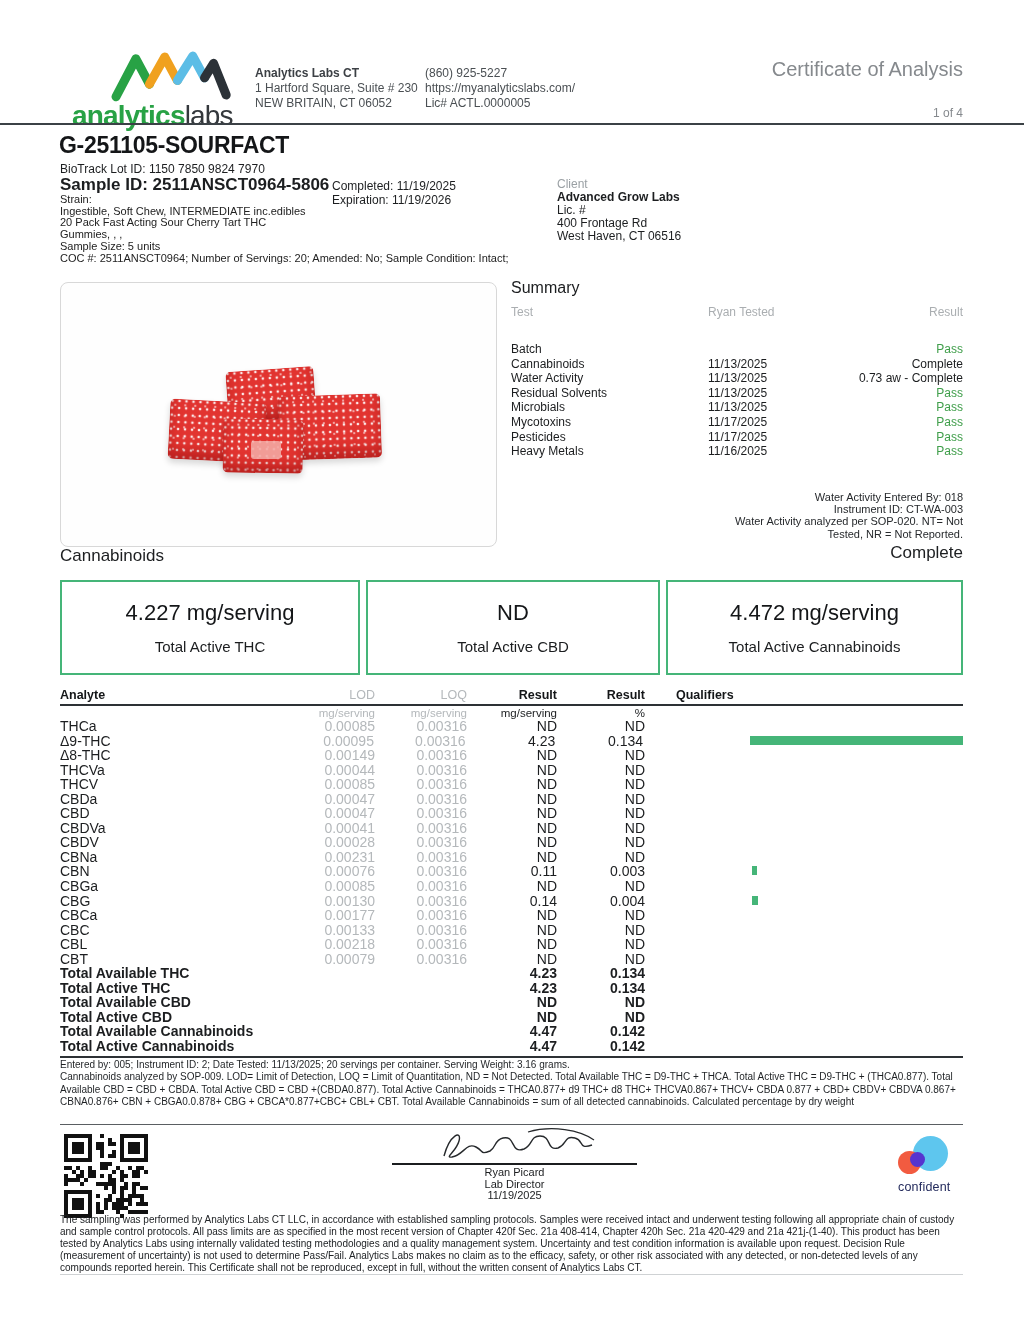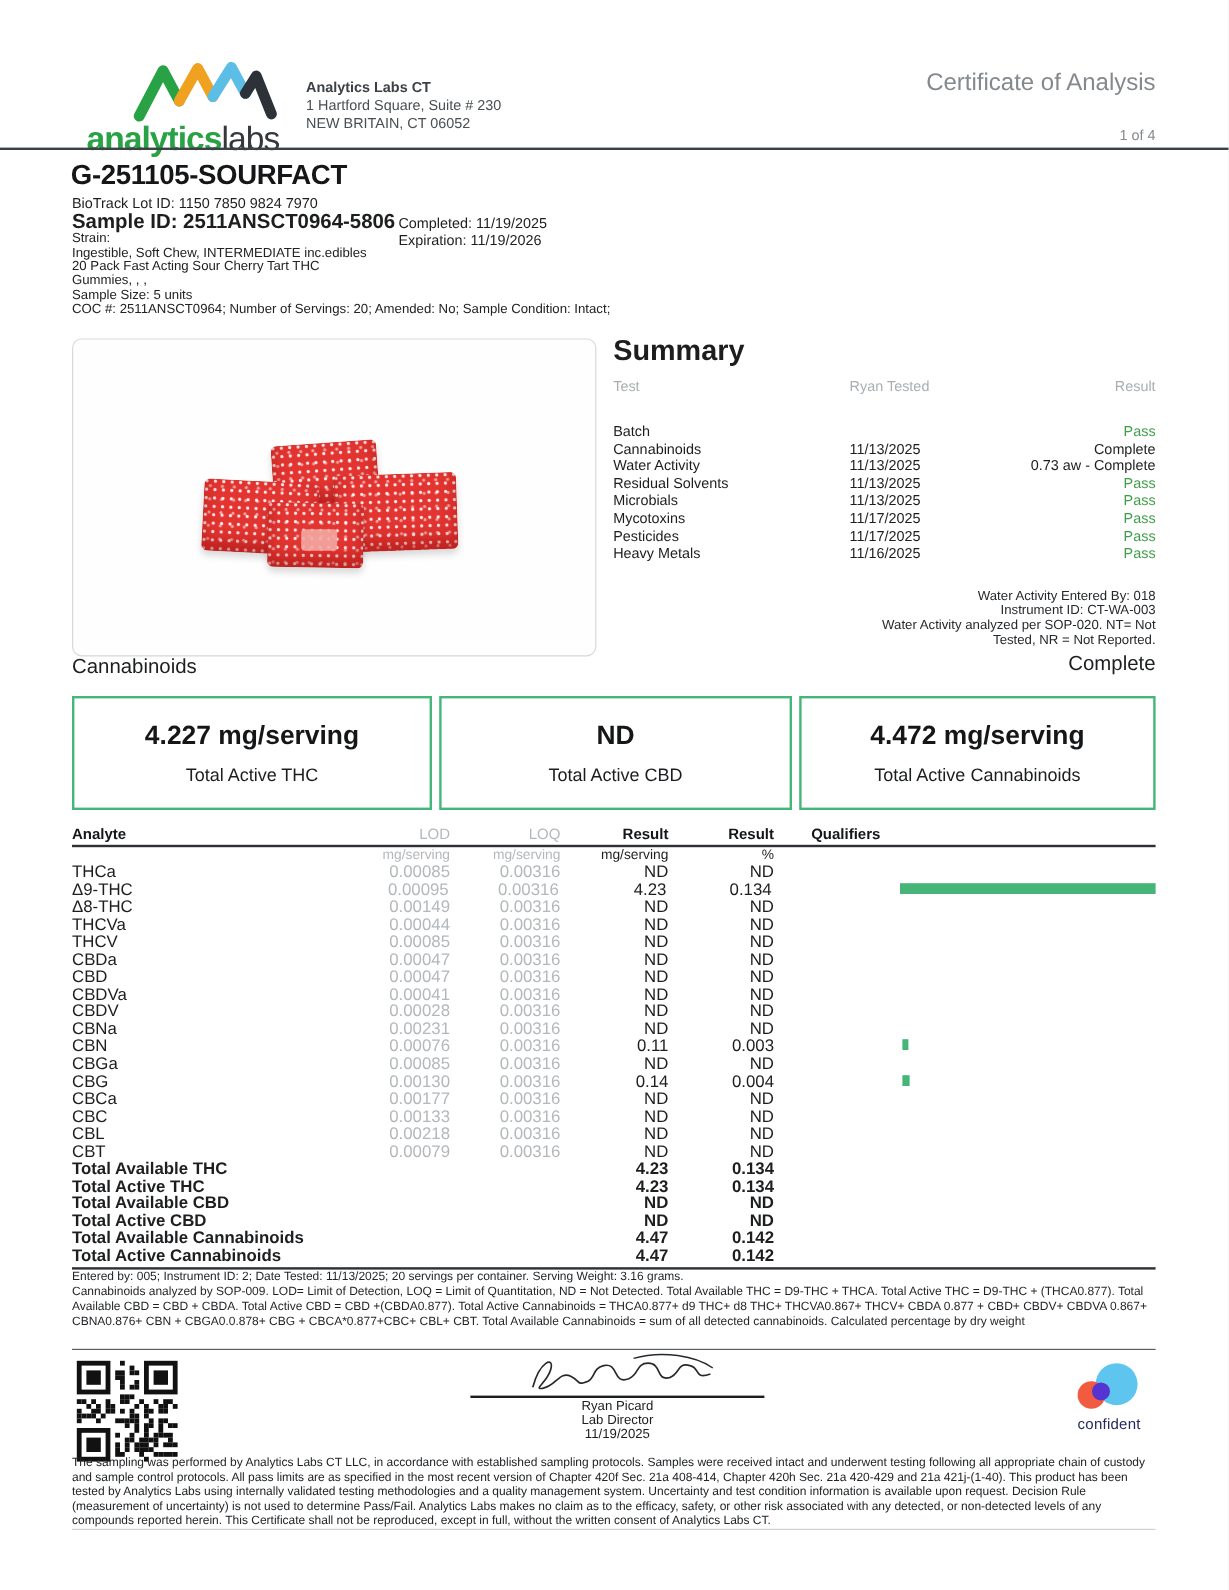--- a/index.html
+++ b/index.html
@@ -42,39 +42,39 @@
     background-size:7px 7px, 10px 11px;
     box-shadow: inset 0 -8px 12px rgba(140,8,8,.45), 0 4px 6px rgba(0,0,0,.15); }
   .g1 { left:166px; top:86px;  width:88px;  height:52px; transform:rotate(-4deg); }
   .g2 { left:108px; top:118px; width:96px;  height:60px; transform:rotate(3deg); }
   .g3 { left:218px; top:112px; width:102px; height:64px; transform:rotate(-2deg); }
   .g4 { left:162px; top:136px; width:80px;  height:54px; transform:rotate(1deg); }
   .gtab { position:absolute; left:190px; top:158px; width:30px; height:18px; background:#f3a7a2; border-radius:3px; opacity:.9; }
 
   
   .summary { position:absolute; left:511px; top:279px; width:452px; }
-  .summary h2 { font-size:24px; font-weight:700; color:#1b1d1f; }
+  .summary h2 { font-size:16px; font-weight:400; color:#1b1d1f; }
   .s-head { display:flex; margin-top:8px; font-size:12px; color:#aaaeb1; }
   .s-row  { display:flex; font-size:12px; line-height:14.6px; color:#1b1d1f; }
   .s-test { width:197px; }
   .s-date { width:130px; }
   .s-result { flex:1; text-align:right; }
   .s-rows { margin-top:23px; }
   .s-result.pass { color:#3f9e4a; }
 
   
   .water-note { position:absolute; right:61px; top:491px; text-align:right; font-size:11px; line-height:12.2px; color:#26292c; }
   .section-complete { position:absolute; right:61px; top:543px; font-size:17px; }
   .section-label { position:absolute; left:60px; top:546px; font-size:17px; }
 
   
   .boxes { position:absolute; left:60px; top:580px; width:903px; display:flex; justify-content:space-between; }
   .rbox { border:2px solid #45b578; height:95px; background:#fff; text-align:center; }
   .rbox.w1 { width:300px; } .rbox.w2 { width:294px; } .rbox.w3 { width:297px; }
-  .rbox .val { margin-top:18px; font-size:22px; font-weight:700; color:#141618; }
+  .rbox .val { margin-top:18px; font-size:22px; font-weight:400; color:#141618; }
   .rbox .lbl { margin-top:12px; font-size:15px; color:#1b1d1f; }
 
   
   .table { position:absolute; left:60px; top:688px; width:903px; }
   .t-head { display:flex; font-size:12.5px; font-weight:700; color:#141618; }
   .t-head .c2,.t-head .c3 { color:#b4b8bb; font-weight:400; }
   .t-rule { height:2px; background:#2d3135; margin-top:2px; }
   .t-units { display:flex; font-size:11.5px; margin-top:1px; }
   .t-units .c2,.t-units .c3 { color:#b4b8bb; }
   .t-row { display:flex; font-size:14px; line-height:14.55px; }
@@ -124,30 +124,42 @@
       <polyline points="106,33 116,17 130,52" fill="none" stroke="#2c3238" stroke-width="10" stroke-linecap="round" stroke-linejoin="round"></polyline>
     </svg>
     <div class="brand"><span class="b1">analytics</span><span class="b2">labs</span></div>
   </div>
 
   <div class="labinfo col1">
     <div class="strong">Analytics Labs CT</div>
     <div>1 Hartford Square, Suite # 230</div>
     <div>NEW BRITAIN, CT 06052</div>
   </div>
+  <div class="labinfo col2">
+    <div>(860) 925-5227</div>
+    <div>https://myanalyticslabs.com/</div>
+    <div>Lic# ACTL.0000005</div>
+  </div>
   <div class="doc-title">Certificate of Analysis</div>
   <div class="page-num">1 of 4</div>
   <div class="header-rule"></div>
 
   <div class="batch-title">G-251105-SOURFACT</div>
   <div class="biotrack">BioTrack Lot ID: 1150 7850 9824 7970</div>
   <div class="sample-id">Sample ID: 2511ANSCT0964-5806</div>
   <div class="completed">Completed: 11/19/2025</div>
   <div class="expiration">Expiration: 11/19/2026</div>
 
+  <div class="client">
+    <div class="label">Client</div>
+    <div class="name">Advanced Grow Labs</div>
+    <div>Lic. #</div>
+    <div>400 Frontage Rd</div>
+    <div>West Haven, CT 06516</div>
+  </div>
 
   <div class="strain">
     <div>Strain:</div>
     <div>Ingestible, Soft Chew, INTERMEDIATE inc.edibles</div>
     <div>20 Pack Fast Acting Sour Cherry Tart THC</div>
     <div>Gummies, , ,</div>
     <div>Sample Size: 5 units</div>
     <div>COC #: 2511ANSCT0964; Number of Servings: 20; Amended: No; Sample Condition: Intact;</div>
   </div>
 

